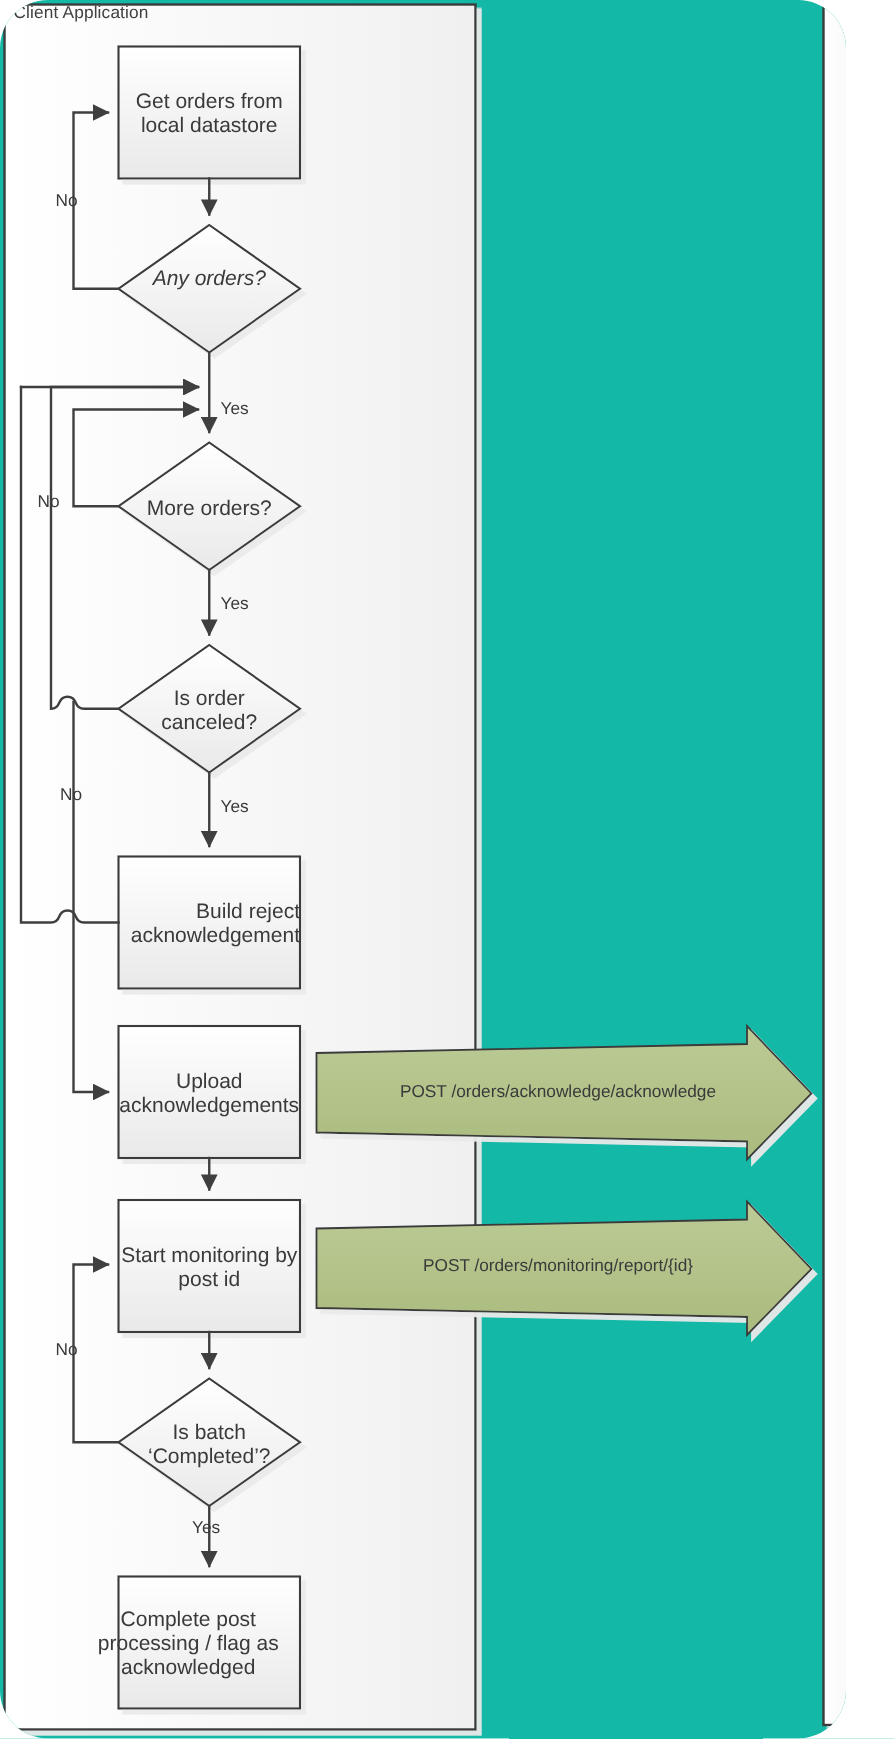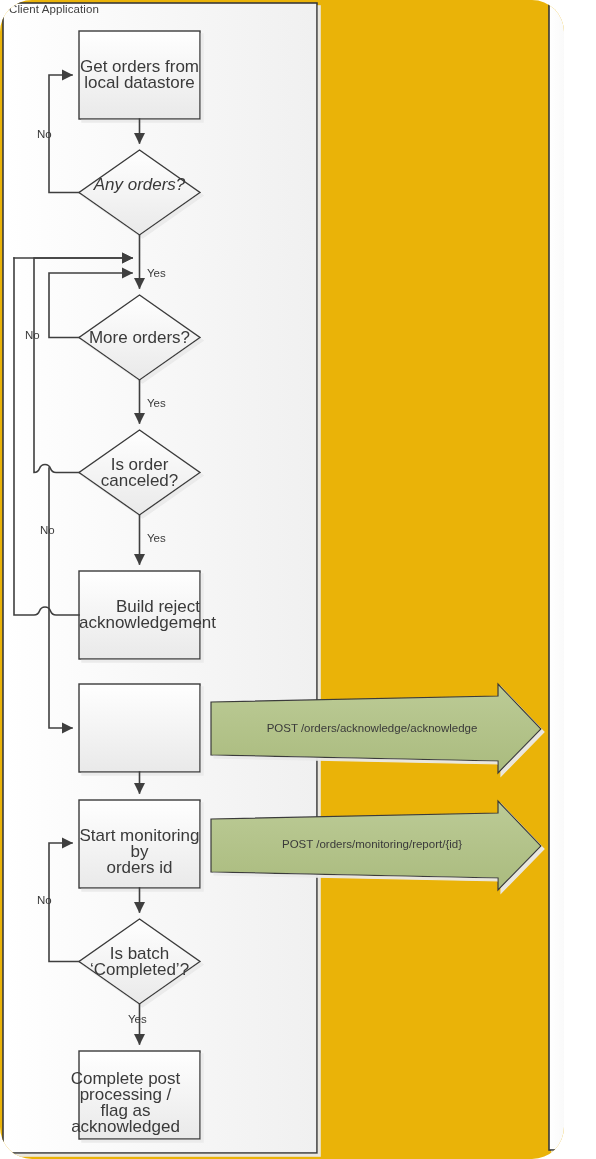--- a/index.html
+++ b/index.html
@@ -7,21 +7,21 @@
     padding: 0;
     background: #ffffff;
   }
   body {
     font-family: "Liberation Sans", sans-serif;
   }
   #canvas {
     position: relative;
     width: 564px;
     height: 1159px;
-    background: #eab308;
+    background: #14b8a6;
     overflow: hidden;
     border-radius: 32px;
   }
   #svg-root {
     position: absolute;
     left: 0;
     top: 0;
     width: 596px;
     height: 1159px;
   }
@@ -40,21 +40,21 @@
     left: 548px;
     top: 529px;
     width: 46px;
     text-align: center;
     transform: rotate(-90deg);
     transform-origin: center center;
   }
   .node-label {
     position: absolute;
     text-align: center;
-    font-size: 17px;
+    font-size: 14px;
     line-height: 16px;
     color: #3a3a3a;
     pointer-events: none;
     white-space: pre-line;
   }
   .edge-label {
     position: absolute;
     font-size: 11.5px;
     color: #3a3a3a;
     white-space: nowrap;
@@ -188,23 +188,25 @@
   <div class="node-label" style="left:79px; top:177px; width:121px;font-style:italic;">Any orders?</div>
 
   <div class="node-label" style="left:79px; top:330px; width:121px;">More orders?</div>
 
   <div class="node-label" style="left:79px; top:457px; width:121px;text-align:center;">Is order
 canceled?</div>
 
   <div class="node-label" style="left:79px; top:599px; width:121px;text-align:right;">Build reject
 acknowledgement</div>
 
+  <div class="node-label" style="left:79px; top:712px; width:121px;">Upload
+acknowledgements</div>
 
   <div class="node-label" style="left:79px; top:828px; width:121px;">Start monitoring by
-orders id</div>
+post id</div>
 
   <div class="node-label" style="left:79px; top:946px; width:121px;">Is batch
 ‘Completed’?</div>
 
   <div class="node-label" style="left:65px; top:1071px; width:121px;">Complete post
 processing / flag as
 acknowledged</div>
 
   <div class="edge-label" style="left:37px; top:128px;">No</div>
   <div class="edge-label" style="left:147px; top:267px;">Yes</div>

